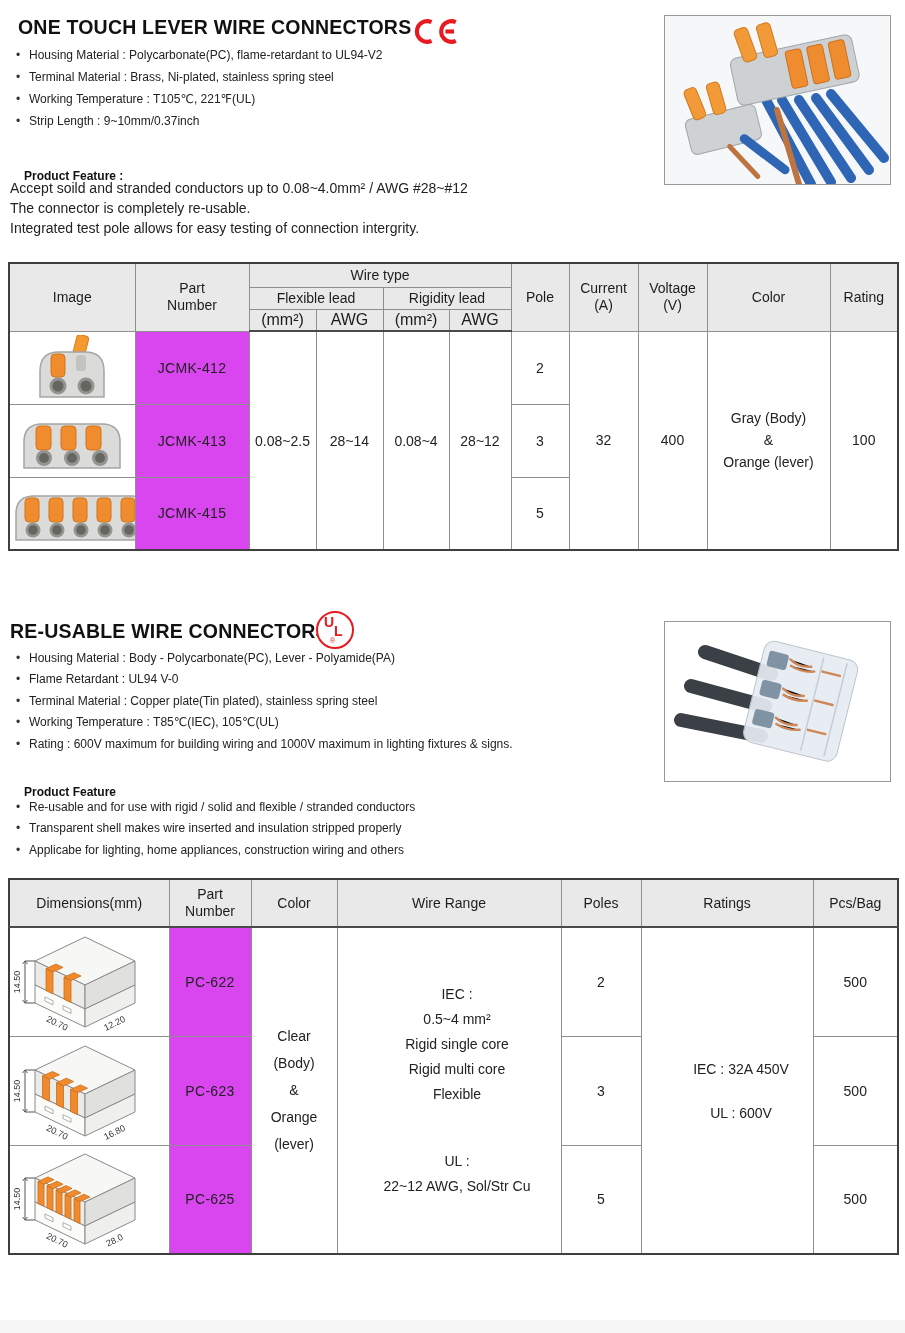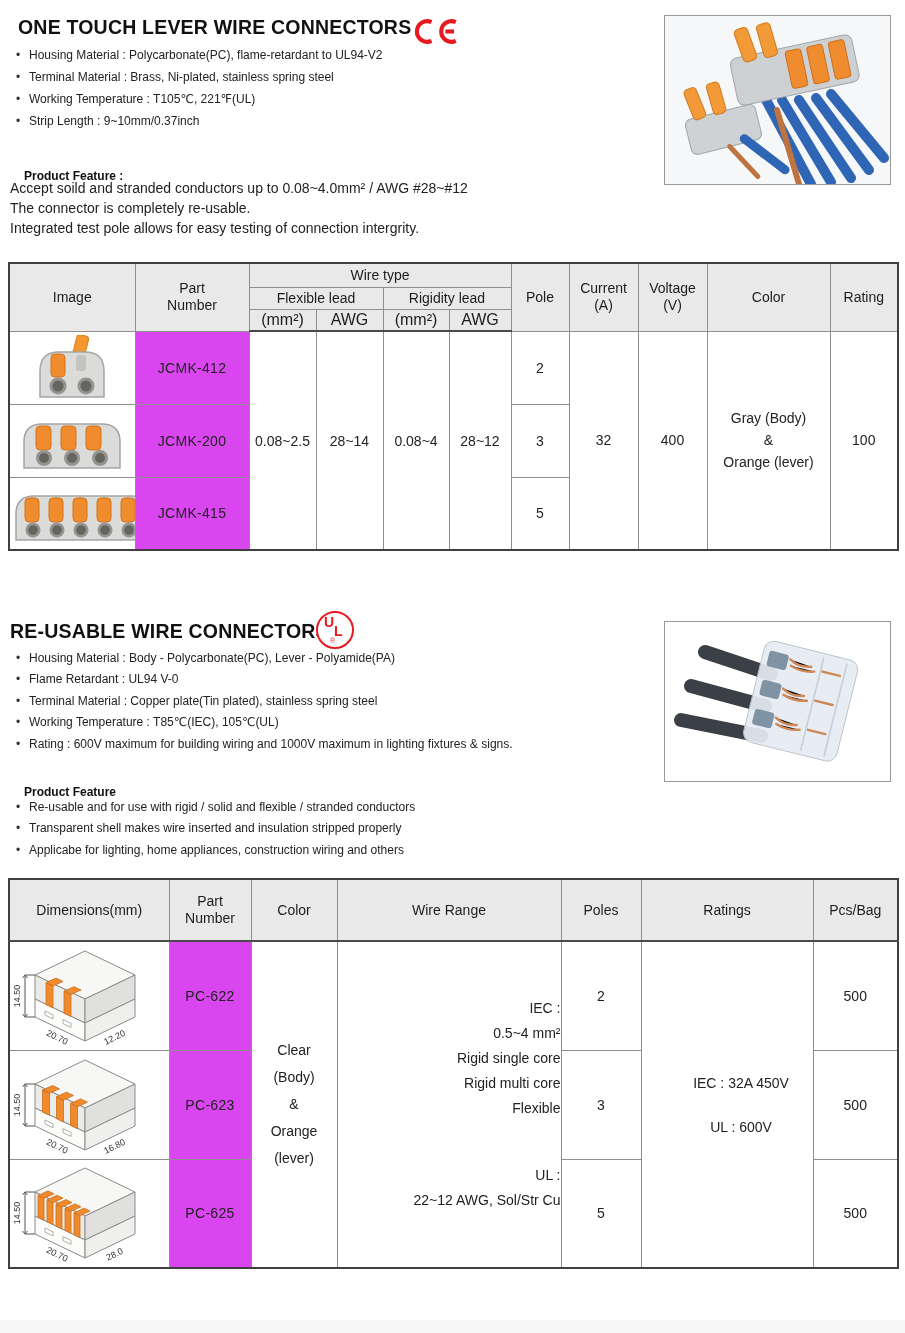--- a/index.html
+++ b/index.html
@@ -24,26 +24,26 @@
     font-size:14px;color:#222;padding:0;overflow:hidden;}
   table.spec thead th{background:#e9e9e9;font-weight:normal;color:#1d1d1d;}
   table.spec thead tr:last-child th{border-bottom:2px solid #4a4a4a;}
   .t1 thead tr.r1{height:24px;} .t1 thead tr.r2{height:22px;} .t1 thead tr.r3{height:22px;}
   .t1 tbody tr{height:73px;}
   .t1 th.sub{font-size:16px;margin-left:43px;}
   td.pn{background:#d946ef;font-size:15px;letter-spacing:0.3px;}
   .th-narrow{display:inline-block;max-width:66px;line-height:17px;}
   .th-wrap{display:inline-block;max-width:60px;line-height:17px;}
   .cell-lines div{line-height:22px;}
-  .t2 thead tr{height:62px;border-radius:12px;}
+  .t2 thead tr{height:48px;border-radius:12px;}
   .t2 tbody tr{height:109px;}
   .t2 .color-lines div{line-height:27px;}
   td.left-cell{text-align:left;}
   .wr-inner{padding-left:16px;display:flex;flex-direction:column;justify-content:center;height:100%;box-sizing:border-box;}
-  .wr-group div{line-height:25px;text-align:right;}
+  .wr-group div{line-height:25px;text-align:center;}
   .wr-gap{height:42px;}
   .rt-inner{padding-left:28px;display:flex;flex-direction:column;justify-content:center;gap:24px;height:100%;box-sizing:border-box;}
   .rt-inner div{text-align:center;line-height:20px;}
   .imgcell svg,.dimcell svg{display:block;margin:0 auto;}
   .footer-strip{left:0;top:1320px;width:905px;height:13px;background:#f6f6f6;}
   .mark-ce{line-height:0;}
   .ul-badge{position:relative;width:40px;height:40px;}
   .ul-badge .ring{position:absolute;left:1px;top:0;width:34px;height:34px;border:2.5px solid #e8191f;border-radius:50%;background:#fff;}
   .ul-badge .u{position:absolute;left:9px;top:3px;font-size:14px;font-weight:bold;color:#e8191f;}
   .ul-badge .l{position:absolute;left:19px;top:12px;font-size:14px;font-weight:bold;color:#e8191f;}
@@ -188,21 +188,21 @@
             <rect x="47" y="16" width="15" height="24" rx="4" fill="#f08b2e" stroke="#d2741d"></rect>
             <rect x="72" y="16" width="15" height="24" rx="4" fill="#f08b2e" stroke="#d2741d"></rect>
             <circle cx="30" cy="48" r="8" fill="#949492"></circle>
               <circle cx="30" cy="48" r="5" fill="#66665f"></circle>
             <circle cx="58" cy="48" r="8" fill="#949492"></circle>
               <circle cx="58" cy="48" r="5" fill="#66665f"></circle>
             <circle cx="86" cy="48" r="8" fill="#949492"></circle>
               <circle cx="86" cy="48" r="5" fill="#66665f"></circle>
           </svg>
         </td>
-        <td class="pn">JCMK-200</td>
+        <td class="pn">JCMK-413</td>
         <td>3</td>
       </tr>
       <tr>
         <td class="imgcell">
           <svg width="146" height="62" viewBox="0 0 146 62">
             <path d="M6 58 V32 Q6 14 24 14 H122 Q140 14 140 32 V58 Z" fill="#dbdbd9" stroke="#a5a5a3" stroke-width="1.5"></path>
             <rect x="15" y="16" width="14" height="24" rx="4" fill="#f08b2e" stroke="#d2741d"></rect>
             <rect x="39" y="16" width="14" height="24" rx="4" fill="#f08b2e" stroke="#d2741d"></rect>
             <rect x="63" y="16" width="14" height="24" rx="4" fill="#f08b2e" stroke="#d2741d"></rect>
             <rect x="87" y="16" width="14" height="24" rx="4" fill="#f08b2e" stroke="#d2741d"></rect>

